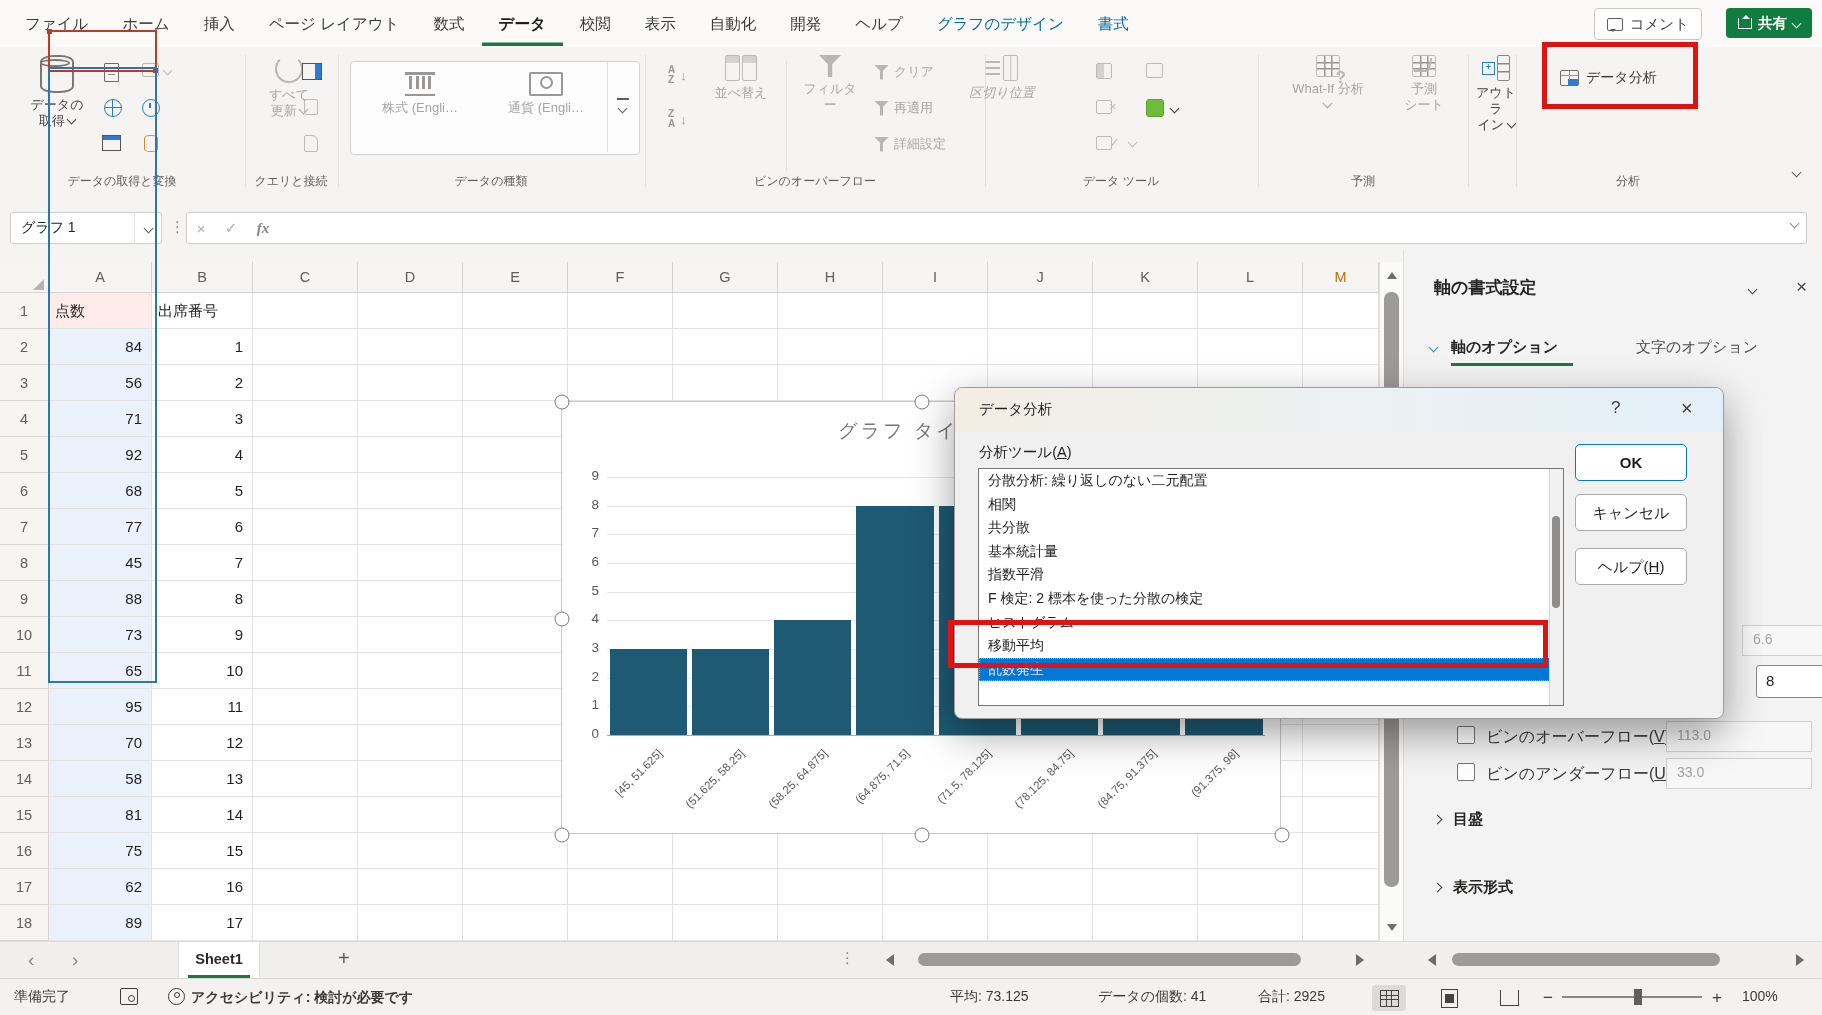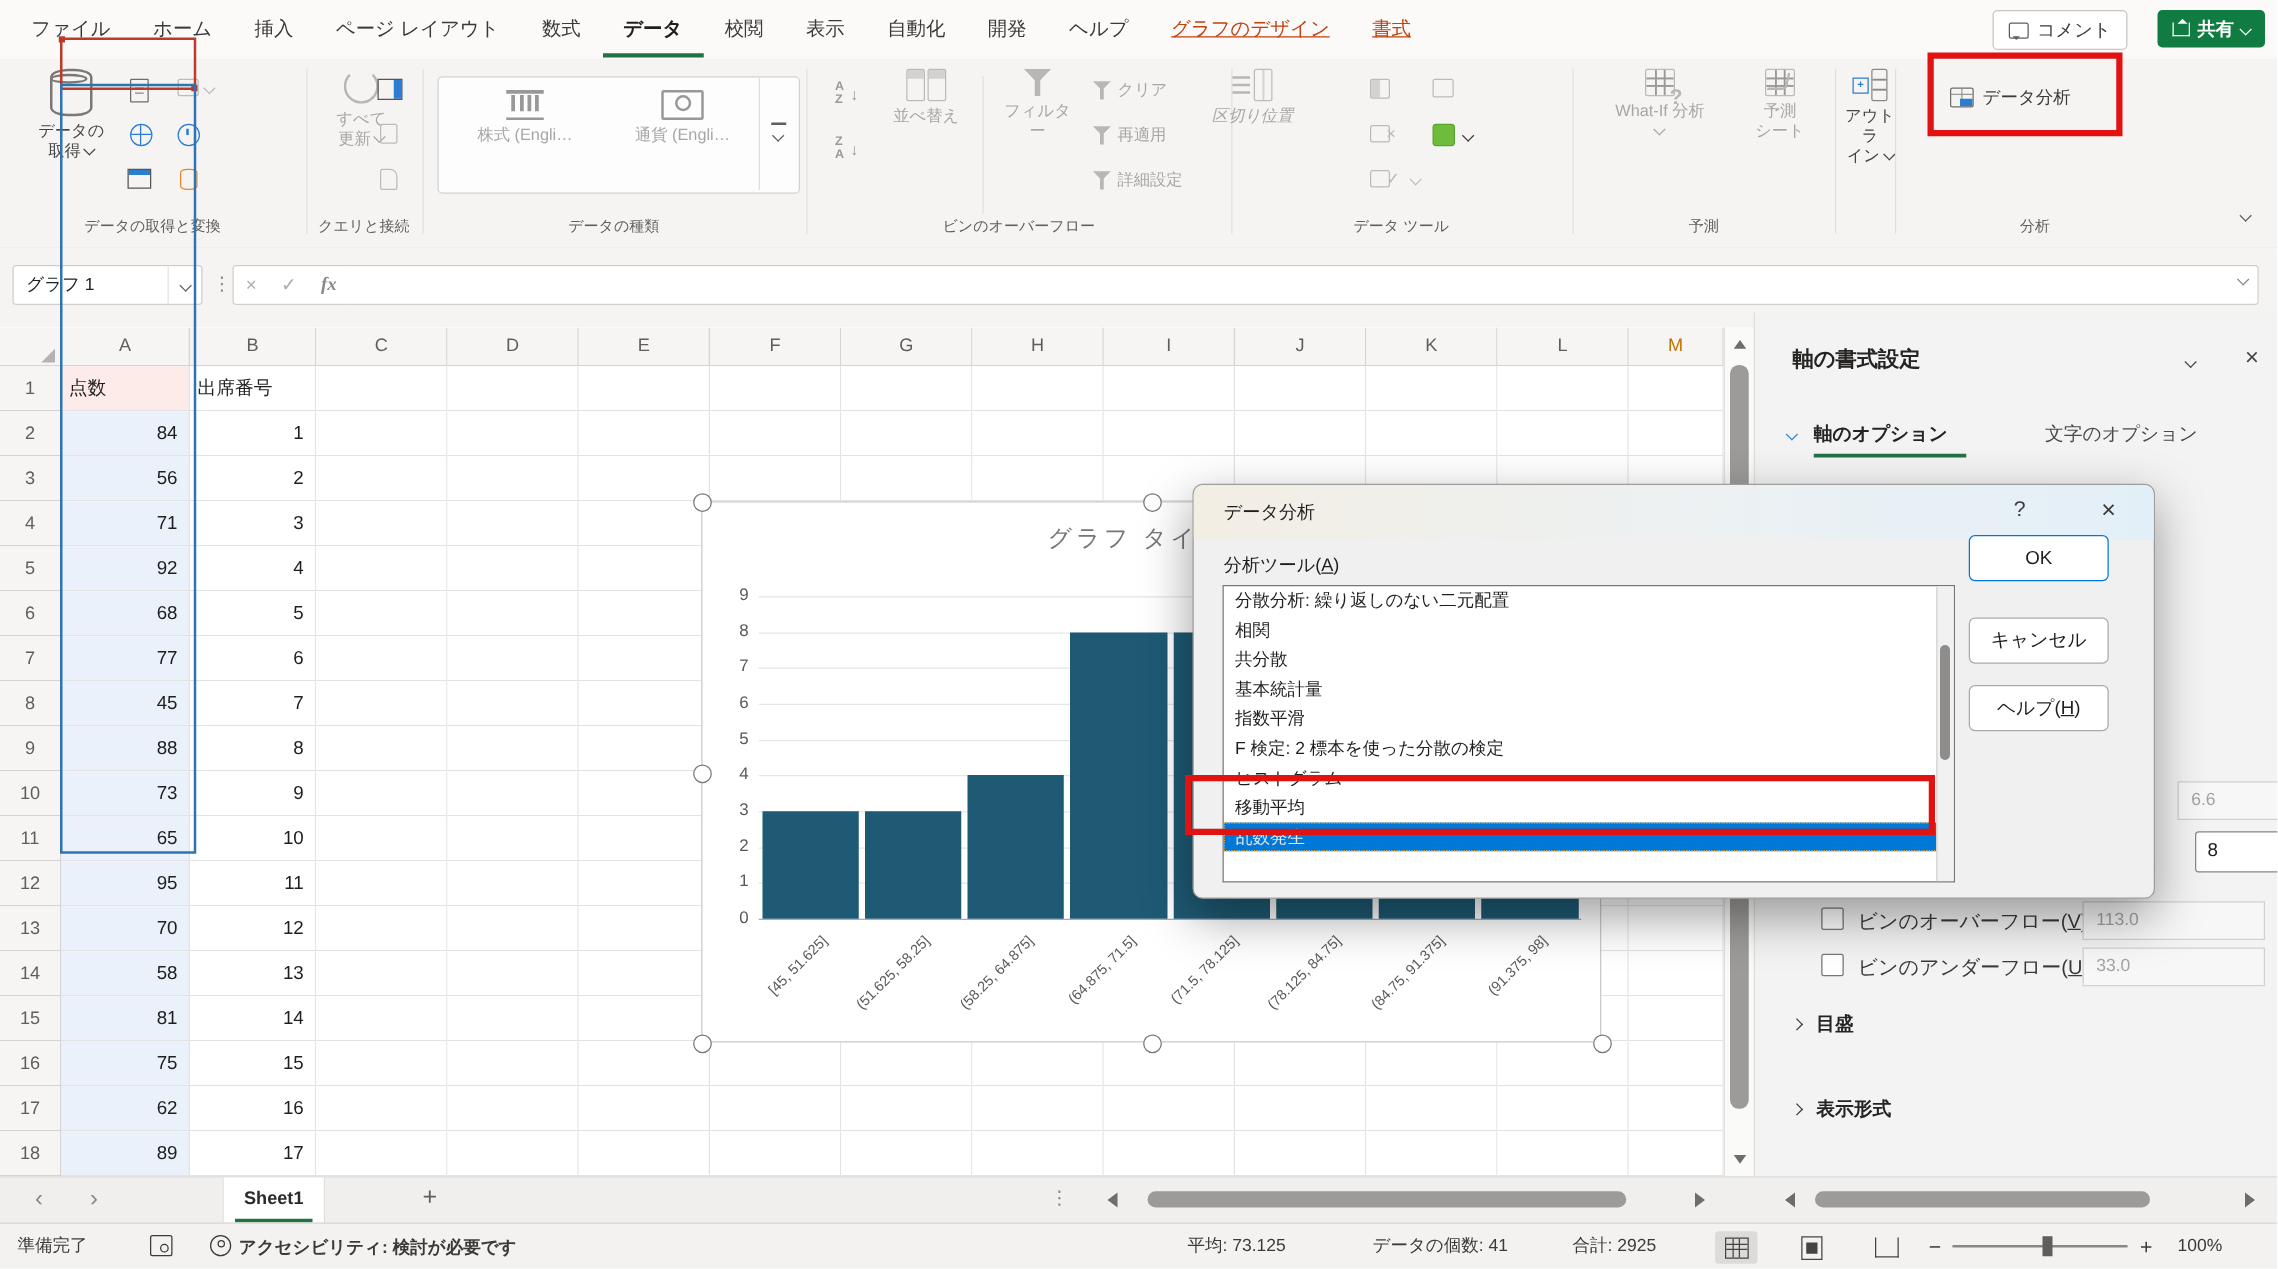--- a/index.html
+++ b/index.html
@@ -5,21 +5,21 @@
   html,body{margin:0;padding:0;background:#fff;font-family:"Liberation Sans","DejaVu Sans",sans-serif;}
   #app{position:relative;width:1822px;height:1015px;overflow:hidden;background:#fff;color:#333;}
   .abs{position:absolute;}
   .chv{display:inline-block;width:6px;height:6px;border-right:1.6px solid currentColor;border-bottom:1.6px solid currentColor;transform:rotate(45deg);vertical-align:2px;}
 
   
   #tabrow{left:0;top:0;width:1822px;height:47px;background:#fbfaf9;}
   #tab-strip{position:absolute;left:8px;top:0;height:47px;display:flex;align-items:center;}
   .rtab{padding:0 17px;font-size:15.5px;color:#3b3a39;height:44px;line-height:44px;cursor:default;white-space:nowrap;}
   .rtab.active{font-weight:700;color:#1f1e1d;box-shadow:inset 0 -3.5px 0 #217346;}
-  .rtab.ctx{color:#c2410c;text-decoration:underline;}
+  .rtab.ctx{color:#0369a1;}
   #comment-btn{right:120px;top:8px;height:30px;padding:0 12px;background:#fff;border:1px solid #c8c6c4;border-radius:4px;display:flex;align-items:center;gap:7px;font-size:14.5px;color:#3b3a39;}
   .bubble{display:inline-block;width:14px;height:11px;border:1.6px solid #605e5c;border-radius:2px;position:relative;}
   .bubble:after{content:"";position:absolute;left:2px;bottom:-5px;border:3px solid transparent;border-top-color:#605e5c;}
   #share-btn{right:10px;top:8px;height:30px;padding:0 12px;background:#107c41;border-radius:4px;display:flex;align-items:center;gap:6px;font-size:14.5px;color:#fff;font-weight:600;}
   .share-ic{display:inline-block;width:12px;height:10px;border:1.6px solid #fff;border-top:none;position:relative;}
   .share-ic:after{content:"";position:absolute;left:3px;top:-7px;border:4px solid transparent;border-bottom-color:#fff;}
 
   
   #ribbon{left:0;top:47px;width:1822px;height:151px;background:#f5f4f3;border-bottom:1px solid #e1dfdd;}
   .gdiv{position:absolute;top:8px;height:132px;width:1px;background:#e1dfdd;}
@@ -126,21 +126,21 @@
   #dlg-title{position:absolute;left:24px;top:12px;font-size:14.5px;color:#1f1e1d;}
   #dlg-help-ic{position:absolute;left:656px;top:10px;font-size:17px;color:#3b3a39;}
   #dlg-close{position:absolute;left:726px;top:9px;font-size:20px;color:#3b3a39;}
   #dlg-label{position:absolute;left:24px;top:55px;font-size:14.5px;color:#1f1e1d;}
   #dlg-list{position:absolute;left:23px;top:80px;width:586px;height:238px;background:#fff;border:1px solid #767676;box-sizing:border-box;overflow:hidden;}
   .ditem{height:23.6px;line-height:23.6px;padding-left:9px;font-size:14px;color:#1f1e1d;white-space:nowrap;}
   .ditem.sel{background:#0078d7;color:#e5e5e5;width:572px;outline:1px dotted #e8a33d;outline-offset:-1px;}
   #dlg-sb{position:absolute;right:0;top:0;width:13px;height:236px;background:#f1f1f1;border-left:1px solid #d4d2d0;}
   #dlg-sb .thumb{position:absolute;left:2px;top:47px;width:8px;height:92px;background:#8f8d8b;border-radius:4px;}
   .dbtn{position:absolute;left:620px;width:112px;height:37px;background:#fff;border:1px solid #acaaa8;border-radius:5px;text-align:center;line-height:35px;font-size:15px;color:#1f1e1d;box-sizing:border-box;}
-  #btn-ok{top:40px;border:1.7px solid #0078d7;}
+  #btn-ok{top:56px;border:1.7px solid #0078d7;font-weight:bold;}
   #btn-cancel{top:106px;}
   #btn-help{top:160px;}
 
   
   .redbox{position:absolute;border:5px solid #e01212;z-index:30;pointer-events:none;}
   #red1{left:1542px;top:42px;width:156px;height:67px;box-sizing:border-box;}
   #red2{left:948px;top:620px;width:600px;height:48px;box-sizing:border-box;}
 
   
   #tabbar{left:0;top:941px;width:1822px;height:37px;background:#f0efee;border-top:1px solid #dddbd9;z-index:9;}

